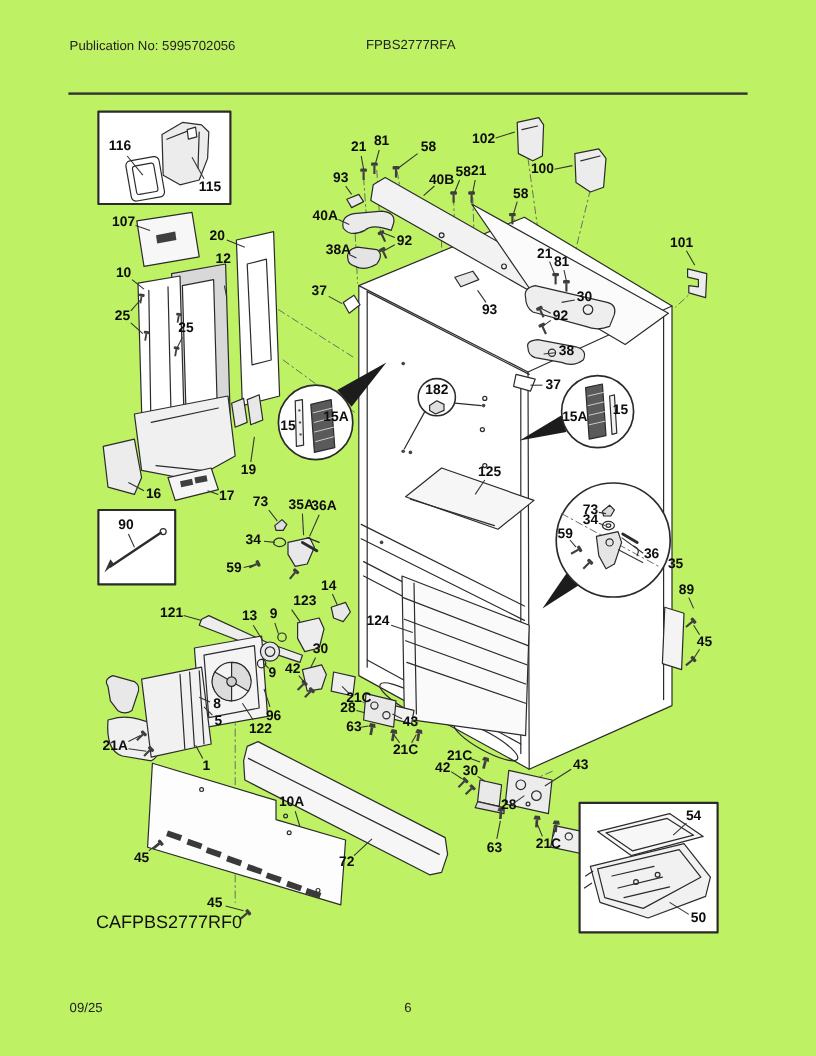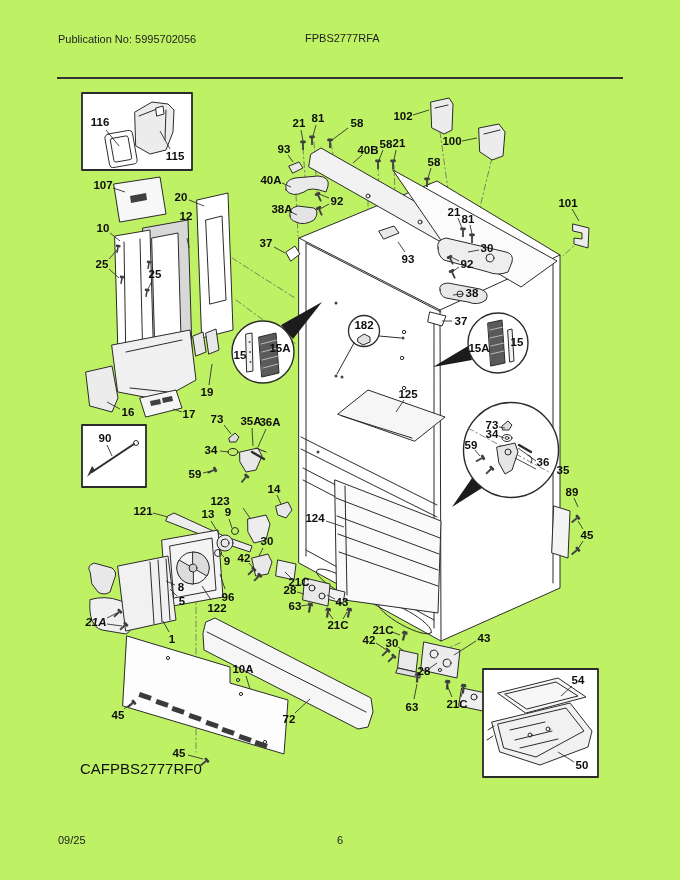--- a/index.html
+++ b/index.html
@@ -489,32 +489,32 @@
       <span class="part-label" style="left: 207px; top: 392px;">19</span>
       <span class="part-label" style="left: 128px; top: 412px;">16</span>
       <span class="part-label" style="left: 189px; top: 414px;">17</span>
       <span class="part-label" style="left: 217px; top: 419px;">73</span>
       <span class="part-label" style="left: 211px; top: 450px;">34</span>
       <span class="part-label" style="left: 251px; top: 421px;">35A</span>
       <span class="part-label" style="left: 270px; top: 422px;">36A</span>
       <span class="part-label" style="left: 195px; top: 474px;">59</span>
       <span class="part-label" style="left: 105px; top: 438px;">90</span>
       <span class="part-label" style="left: 274px; top: 489px;">14</span>
-      <span class="part-label" style="left: 220px; top: 501px;">123</span>
+      <span class="part-label" style="left: 254px; top: 501px;">123</span>
       <span class="part-label" style="left: 143px; top: 511px;">121</span>
       <span class="part-label" style="left: 208px; top: 514px;">13</span>
       <span class="part-label" style="left: 228px; top: 512px;">9</span>
       <span class="part-label" style="left: 267px; top: 541px;">30</span>
       <span class="part-label" style="left: 227px; top: 561px;">9</span>
       <span class="part-label" style="left: 244px; top: 558px;">42</span>
       <span class="part-label" style="left: 181px; top: 587px;">8</span>
       <span class="part-label" style="left: 182px; top: 601px;">5</span>
       <span class="part-label" style="left: 228px; top: 597px;">96</span>
       <span class="part-label" style="left: 217px; top: 608px;">122</span>
-      <span class="part-label" style="left: 96px; top: 622px; font-style: italic;">21A</span>
+      <span class="part-label" style="left: 96px; top: 622px;">21A</span>
       <span class="part-label" style="left: 172px; top: 639px;">1</span>
       <span class="part-label" style="left: 118px; top: 715px;">45</span>
       <span class="part-label" style="left: 243px; top: 669px;">10A</span>
       <span class="part-label" style="left: 179px; top: 753px;">45</span>
       <span class="part-label" style="left: 289px; top: 719px;">72</span>
       <span class="part-label" style="left: 315px; top: 518px;">124</span>
       <span class="part-label" style="left: 299px; top: 582px;">21C</span>
       <span class="part-label" style="left: 290px; top: 590px;">28</span>
       <span class="part-label" style="left: 295px; top: 606px;">63</span>
       <span class="part-label" style="left: 342px; top: 602px;">43</span>

